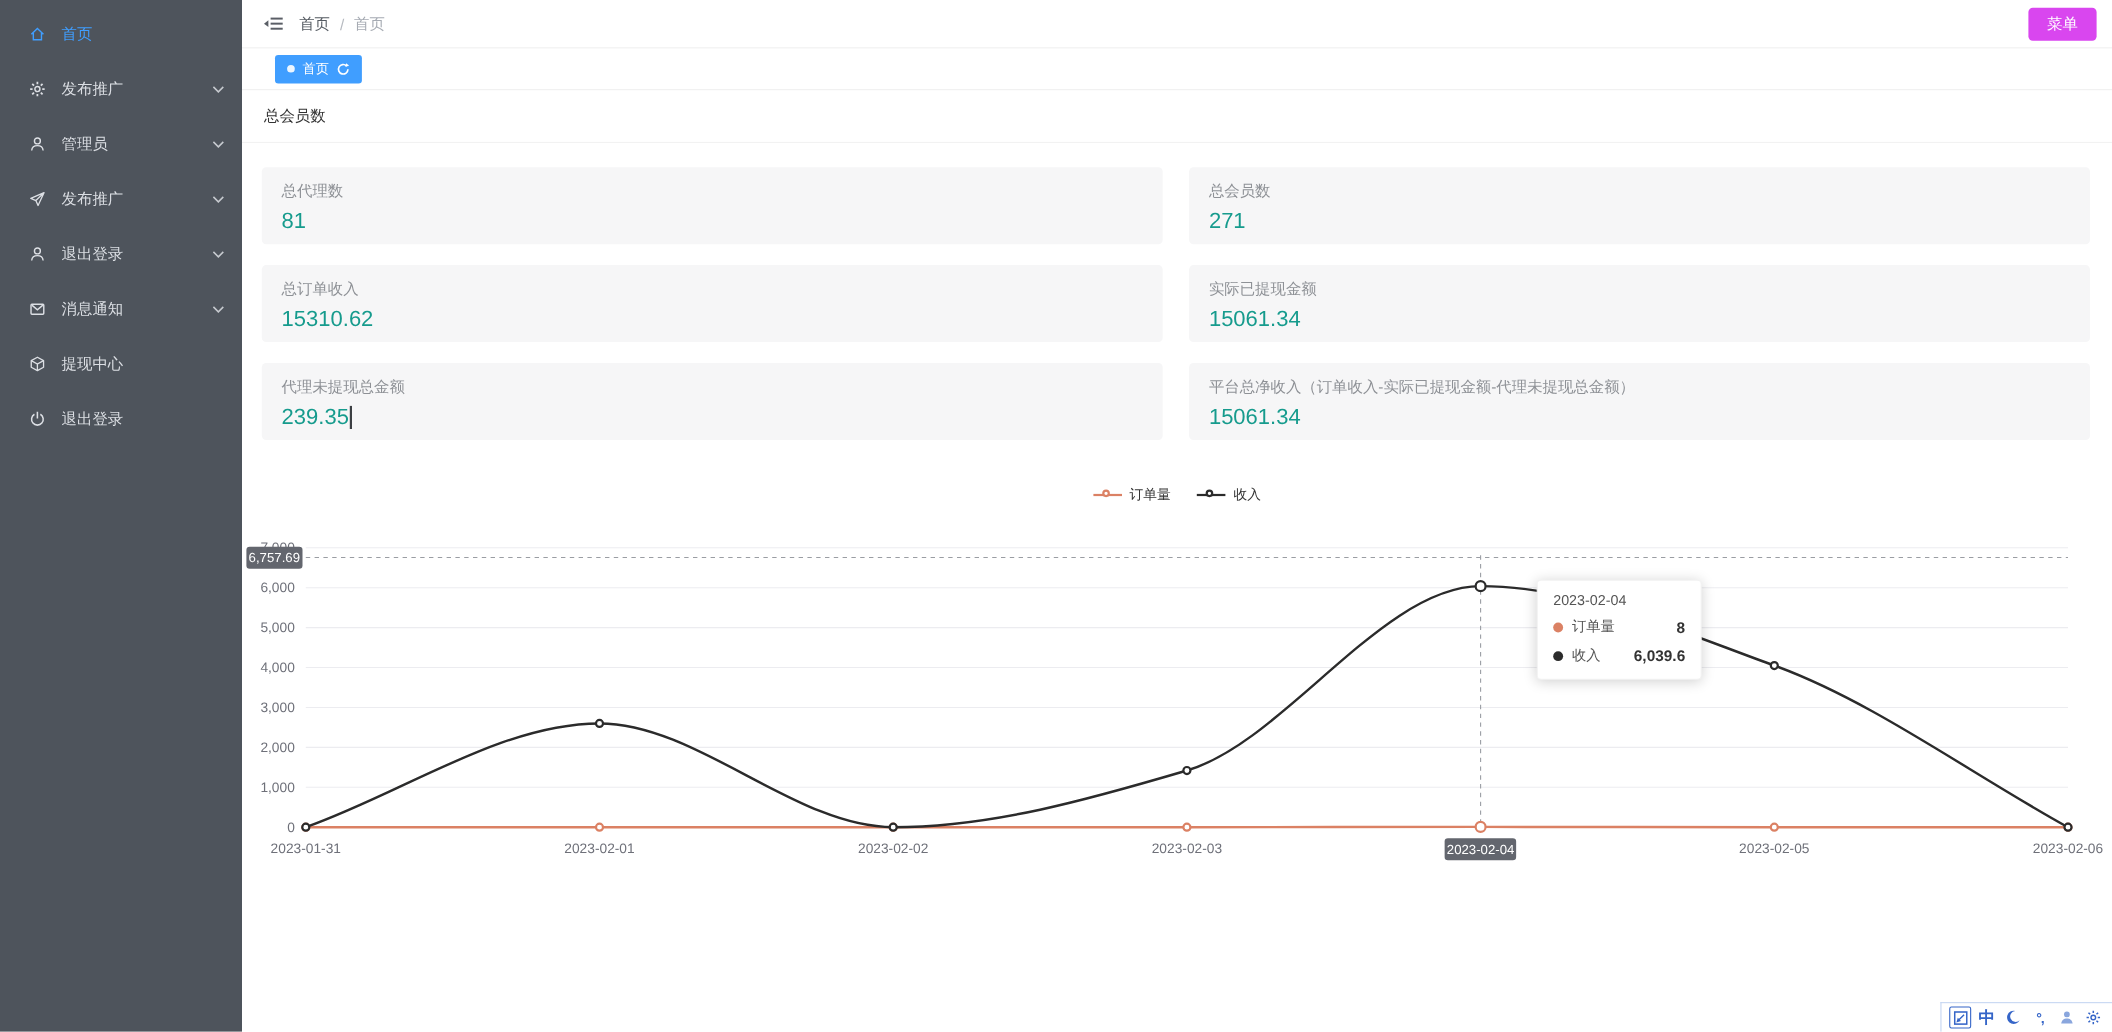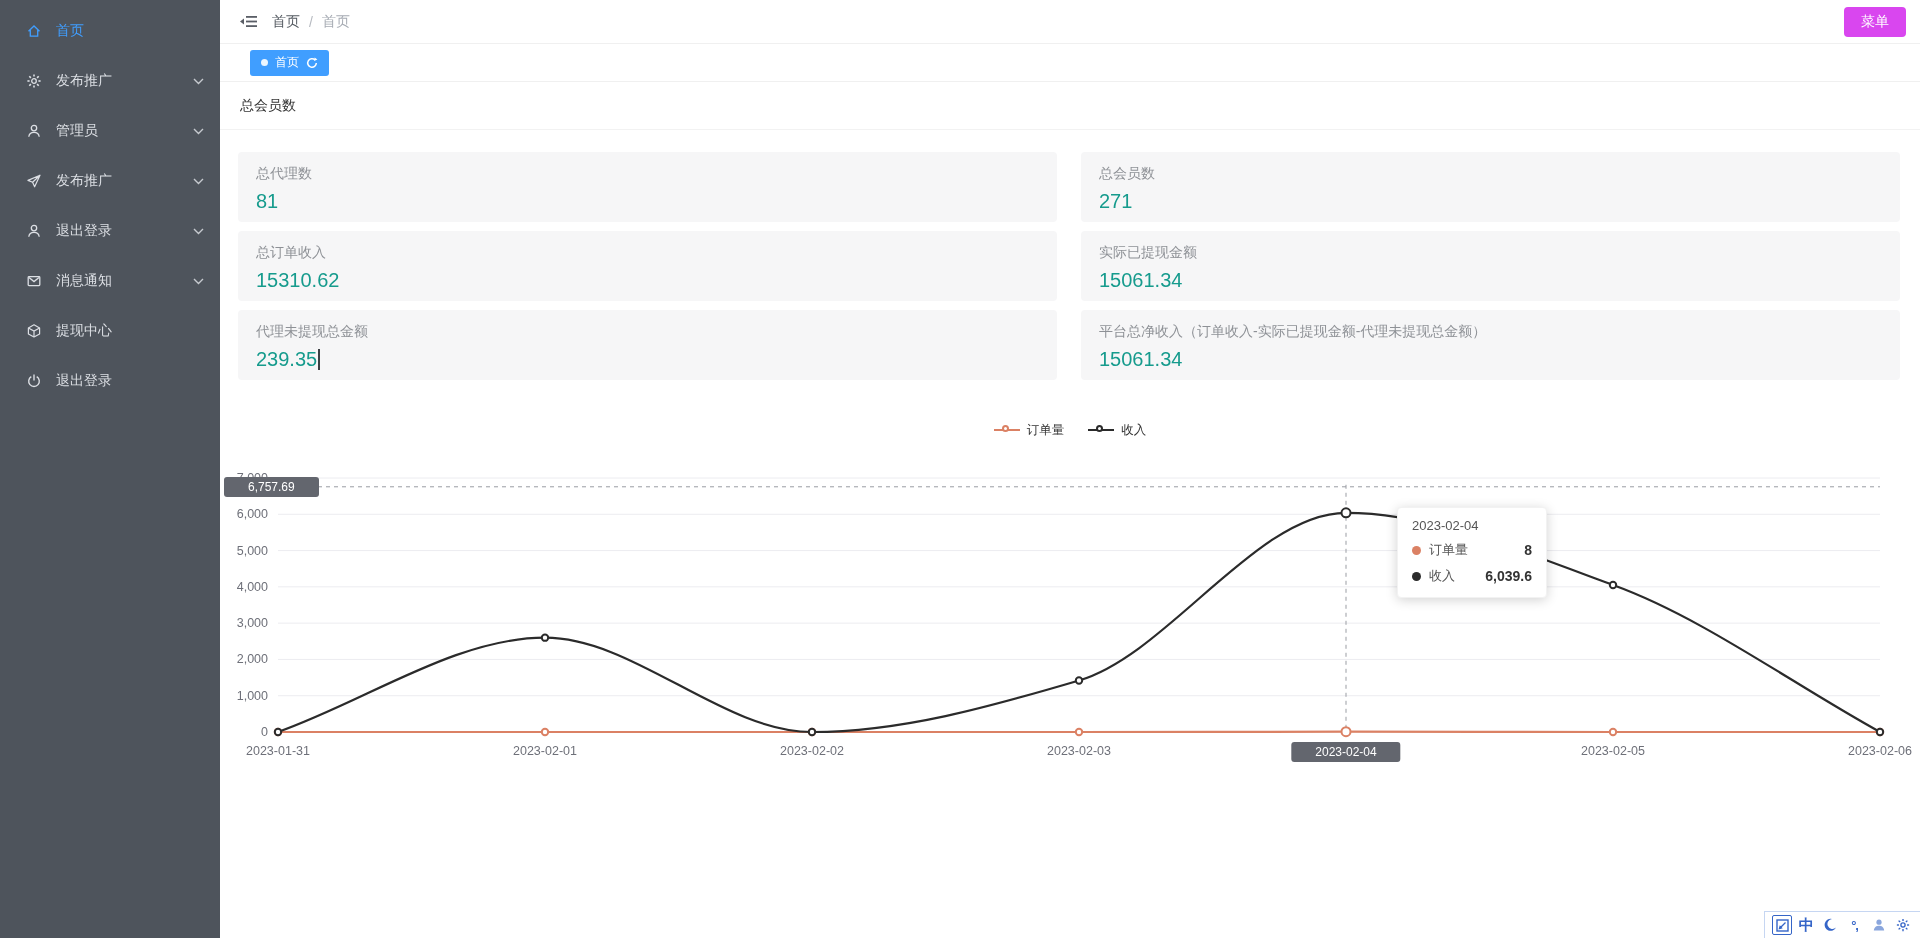--- a/index.html
+++ b/index.html
@@ -26,37 +26,37 @@
   .bc-last { color:#a6abb3; }
   .menu-btn { margin-left:auto; background:#d946ef; color:#fff; border:none; border-radius:4px;
     height:30px; padding:0 17px; font-size:14px; cursor:pointer; }
   .tabsbar { height:38px; border-bottom:1px solid #f0f0f0; display:flex; align-items:center; padding-left:30px; }
   .tab-pill { background:#409eff; color:#fff; height:26px; border-radius:3px; cursor:pointer;
     display:inline-flex; align-items:center; gap:7px; padding:0 11px; font-size:12px; }
   .tab-dot { width:7px; height:7px; background:#fff; border-radius:50%; opacity:.9; }
   .panel-head { height:48px; border-bottom:1px solid #f2f2f2; display:flex; align-items:center;
     padding-left:20px; font-size:14px; color:#333; }
   
-  .stats { display:grid; grid-template-columns:1fr 1fr; gap:9px 24px; padding:22px 20px 0 18px; }
+  .stats { display:grid; grid-template-columns:1fr 1fr; gap:19px 24px; padding:22px 20px 0 18px; }
   .card { background:#f6f6f7; border-radius:4px; height:70px; padding:13px 18px; }
   .card-label { font-size:14px; color:#8e9196; }
   .card-value { font-size:20px; color:#169b8d; margin-top:7px; display:flex; align-items:center; }
   .caret { width:2px; height:21px; background:#3c3f43; margin-left:1px; }
   
   .chart-section { margin-top:40px; position:relative; }
   .legend { display:flex; justify-content:center; align-items:center; gap:24px; height:20px; }
   .legend-item { display:flex; align-items:center; gap:7px; font-size:12.5px; color:#333; cursor:pointer; }
   .leg-mark { position:relative; width:26px; height:11px; }
   .leg-line { position:absolute; left:0; right:0; top:4.5px; height:2px; }
   .leg-circle { position:absolute; left:8px; top:0.5px; width:7px; height:7px; border-radius:50%;
     background:#fff; border:2px solid; }
   .chart-wrap { position:relative; height:322px; margin-top:12px; width:1700px; }
   .chart-wrap svg { position:absolute; left:0; top:0; }
   .axis-badge { position:absolute; background:#63666e; color:#fff; font-size:12px; line-height:1;
-    border-radius:3px; padding:4px 24px; white-space:nowrap; z-index:4; }
+    border-radius:3px; padding:4px 2px; white-space:nowrap; z-index:4; }
   .tooltip { position:absolute; left:1177px; top:55px; width:150px; background:#fff; border-radius:4px;
     box-shadow:0 2px 12px rgba(0,0,0,.18); border:1px solid #f2f2f2; padding:10px 14px 12px; z-index:6; }
   .tt-title { font-size:13px; color:#555; margin-bottom:4px; }
   .tt-row { display:flex; align-items:center; font-size:13px; color:#555; margin-top:8px; }
   .tt-dot { width:9px; height:9px; border-radius:50%; margin-right:8px; flex-shrink:0; }
   .tt-val { margin-left:auto; font-weight:bold; color:#333; font-size:14px; }
   
   .ime { position:absolute; right:0; bottom:0; height:27px; width:156px; background:#fff;
     border:1px solid #c6d6f2; border-right:none; border-bottom:none; display:flex; align-items:center;
     justify-content:space-around; padding:0 5px; z-index:9; }

